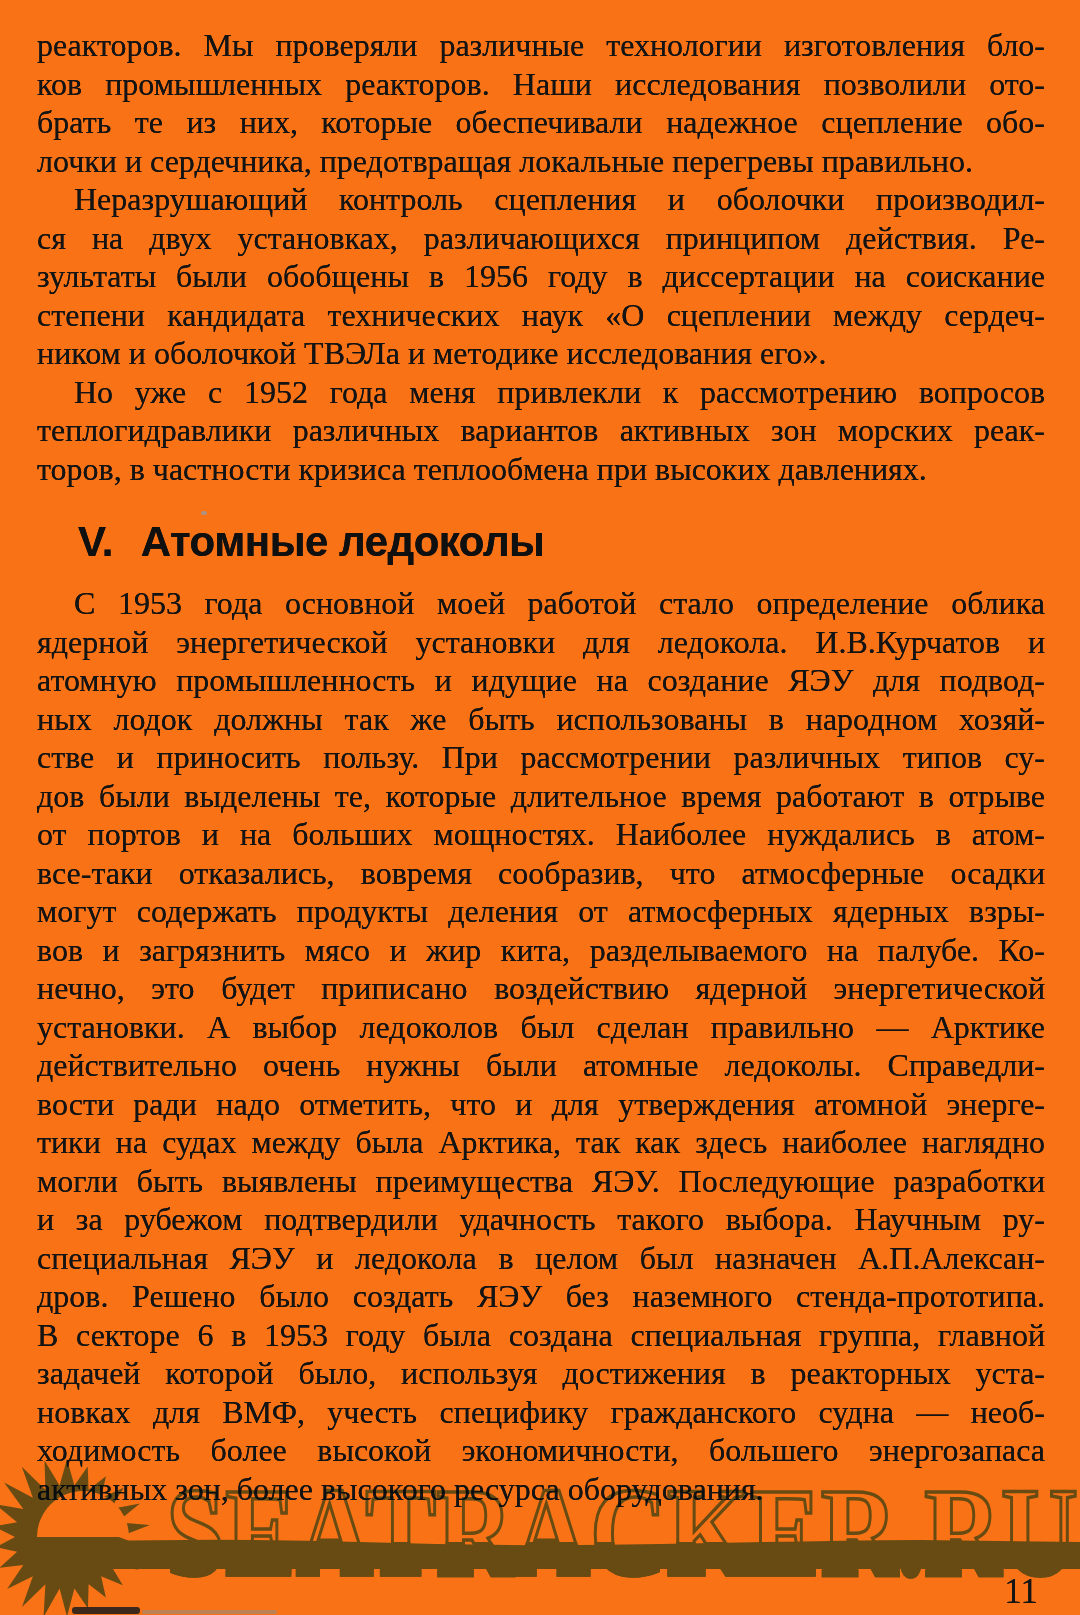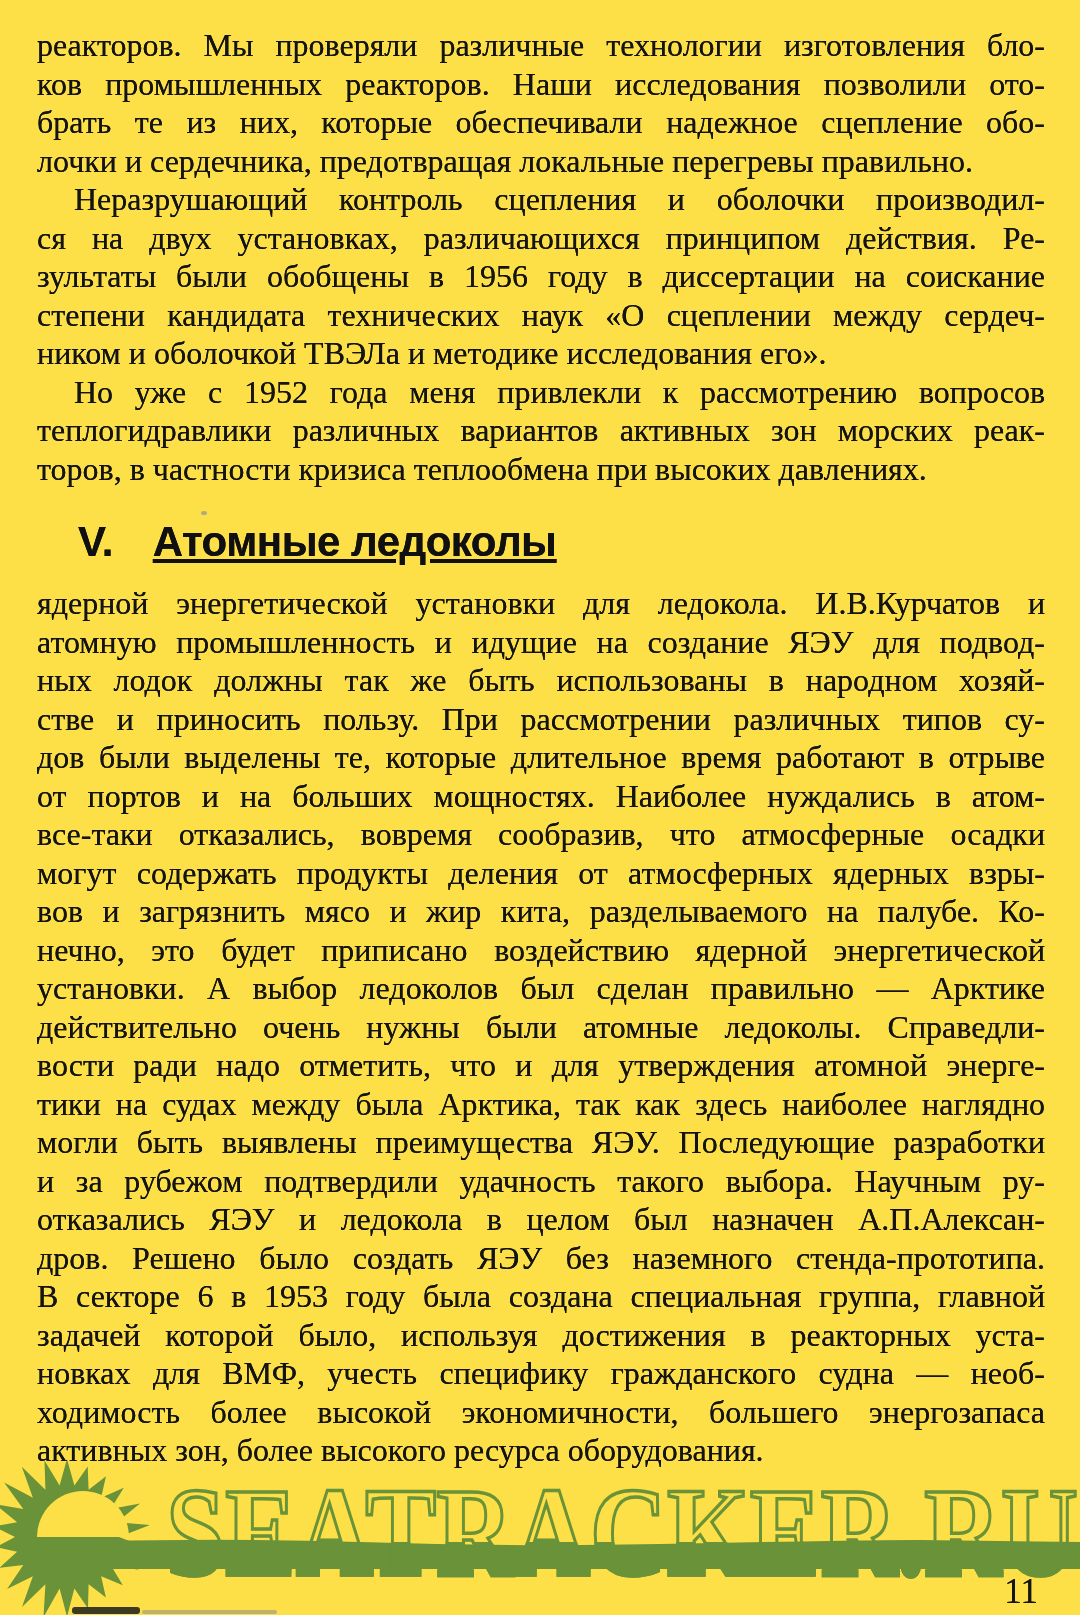--- a/index.html
+++ b/index.html
@@ -4,21 +4,21 @@
 <style>
   html,body{margin:0;padding:0;}
   body{
     width:1080px;height:1615px;
     background:#e9e9e7;
     font-family:"Liberation Serif","DejaVu Serif",serif;
   }
   .page{
     position:relative;
     width:1080px;height:1615px;
-    background:#fde047;
+    background:#f97316;
     overflow:hidden;
     color:#141414;
   }
   
   .text-block{
     position:absolute;
     left:37px;
     width:1008px;
     font-size:32px;
     line-height:38.5px;
@@ -43,21 +43,21 @@
     position:absolute;
     top:520px;left:78px;
     font-family:"Liberation Sans","DejaVu Sans",sans-serif;
     font-weight:bold;
     font-size:42px;
     line-height:44px;
     letter-spacing:-0.5px;
     color:#101010;
     text-shadow:0 0 0.5px currentColor;
   }
-  .heading .title{margin-left:40px;text-decoration:underline;}
+  .heading .title{margin-left:28px;}
   
   .page-number{
     position:absolute;
     top:1572px;
     right:42px;
     font-size:35px;
     color:#151515;
     text-shadow:0 0 0.6px currentColor;
   }
   
@@ -93,37 +93,38 @@
       <div class="line first-indent">Но уже с 1952 года меня привлекли к рассмотрению вопросов</div>
       <div class="line">теплогидравлики различных вариантов активных зон морских реак-</div>
       <div class="line last">торов, в частности кризиса теплообмена при высоких давлениях.</div>
     </div>
 
   <div class="heading">
     <span>V.</span><span class="title">Атомные ледоколы</span>
   </div>
 
   <div class="text-block" id="text-block-2">
+      <div class="line first-indent">С 1953 года основной моей работой стало определение облика</div>
       <div class="line">ядерной энергетической установки для ледокола. И.В.Курчатов и</div>
       <div class="line">атомную промышленность и идущие на создание ЯЭУ для подвод-</div>
       <div class="line">ных лодок должны так же быть использованы в народном хозяй-</div>
       <div class="line">стве и приносить пользу. При рассмотрении различных типов су-</div>
       <div class="line">дов были выделены те, которые длительное время работают в отрыве</div>
       <div class="line">от портов и на больших мощностях. Наиболее нуждались в атом-</div>
       <div class="line">все-таки отказались, вовремя сообразив, что атмосферные осадки</div>
       <div class="line">могут содержать продукты деления от атмосферных ядерных взры-</div>
       <div class="line">вов и загрязнить мясо и жир кита, разделываемого на палубе. Ко-</div>
       <div class="line">нечно, это будет приписано воздействию ядерной энергетической</div>
       <div class="line">установки. А выбор ледоколов был сделан правильно — Арктике</div>
       <div class="line">действительно очень нужны были атомные ледоколы. Справедли-</div>
       <div class="line">вости ради надо отметить, что и для утверждения атомной энерге-</div>
       <div class="line">тики на судах между была Арктика, так как здесь наиболее наглядно</div>
       <div class="line">могли быть выявлены преимущества ЯЭУ. Последующие разработки</div>
       <div class="line">и за рубежом подтвердили удачность такого выбора. Научным ру-</div>
-      <div class="line">отказались ЯЭУ и ледокола в целом был назначен А.П.Алексан-</div>
+      <div class="line">специальная ЯЭУ и ледокола в целом был назначен А.П.Алексан-</div>
       <div class="line">дров. Решено было создать ЯЭУ без наземного стенда-прототипа.</div>
       <div class="line">В секторе 6 в 1953 году была создана специальная группа, главной</div>
       <div class="line">задачей которой было, используя достижения в реакторных уста-</div>
       <div class="line">новках для ВМФ, учесть специфику гражданского судна — необ-</div>
       <div class="line">ходимость более высокой экономичности, большего энергозапаса</div>
       <div class="line last">активных зон, более высокого ресурса оборудования.</div>
     </div>
 
   <div class="page-number">11</div>
 

